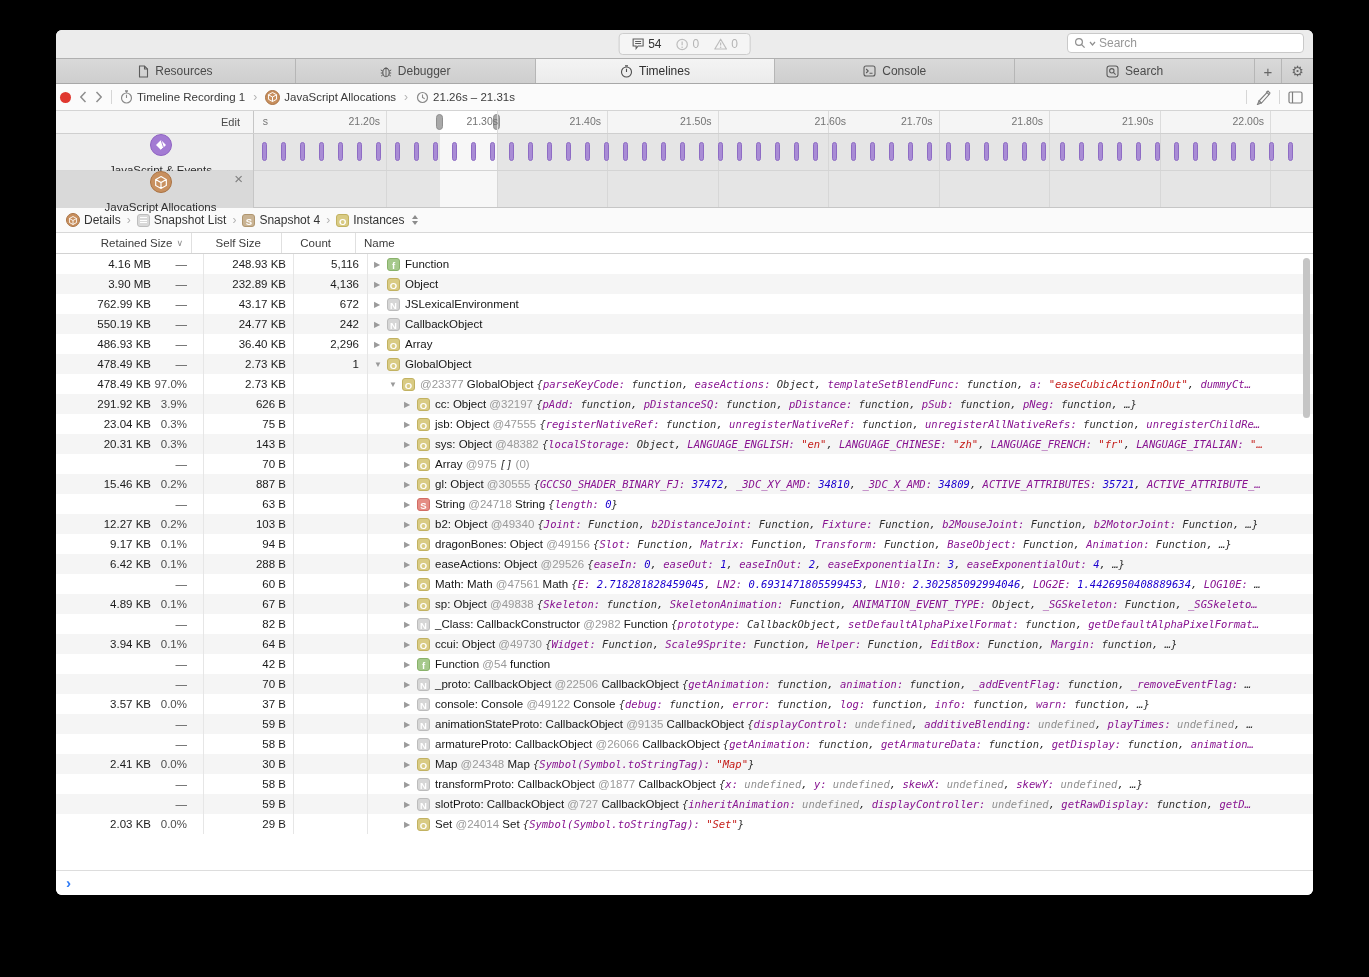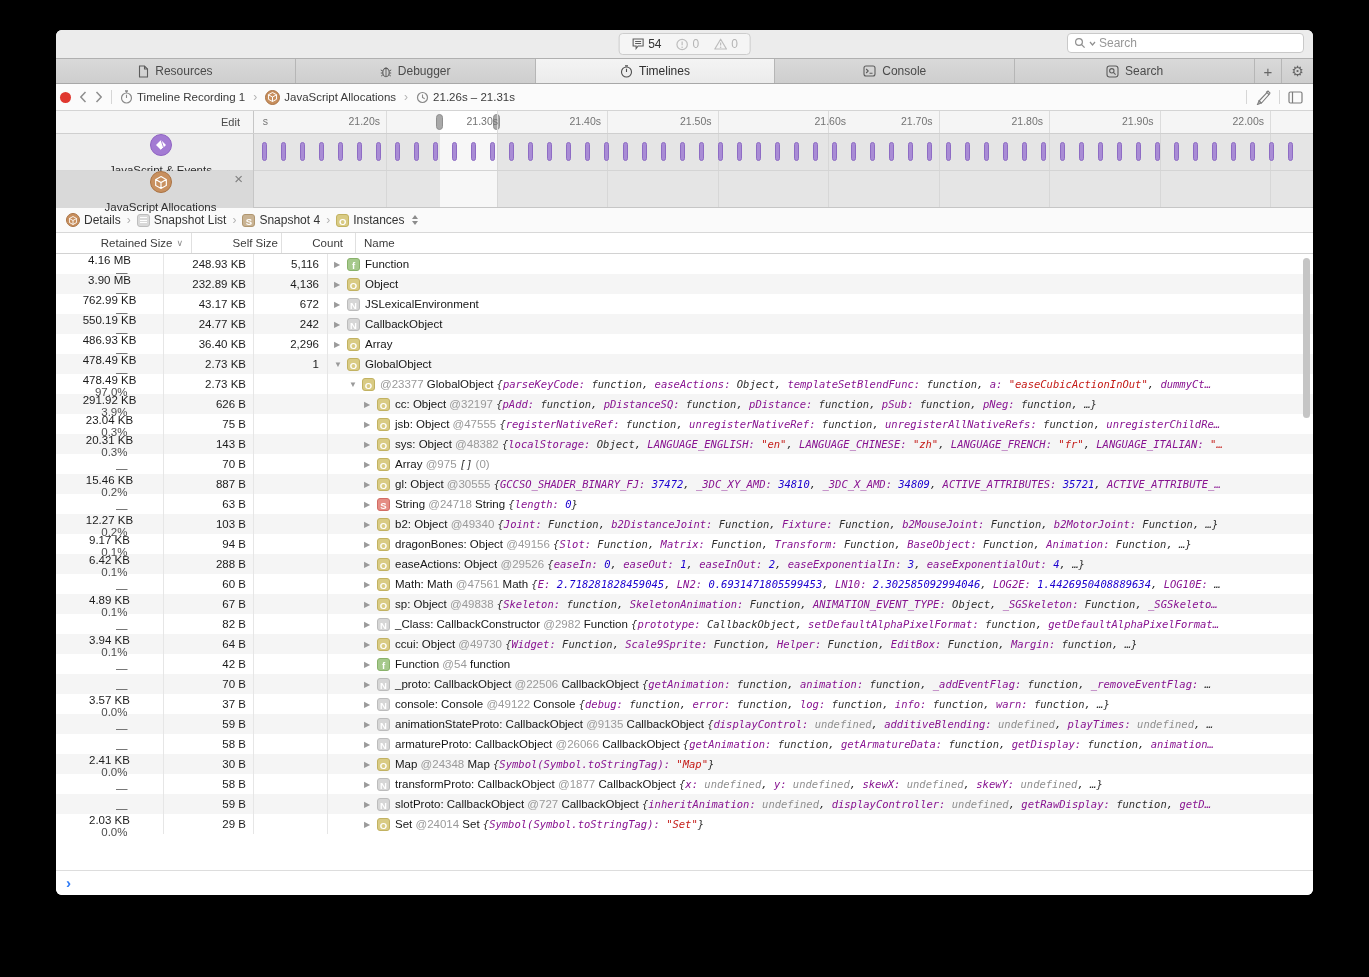--- a/index.html
+++ b/index.html
@@ -68,29 +68,29 @@
   .listicon i{display:block;height:1px;background:#fff;}
   .stepper{display:flex;flex-direction:column;gap:2px;margin-left:3px;}
   .stepper b{width:0;height:0;border-left:3.5px solid transparent;border-right:3.5px solid transparent;}
   .stepper .up{border-bottom:4px solid #8c8c8c;}
   .stepper .dn{border-top:4px solid #8c8c8c;}
   
   .tablearea{flex:1;position:relative;background:#fff;overflow:hidden;display:flex;flex-direction:column;}
   .thead{height:21px;flex:none;display:flex;border-bottom:1px solid #d2d2d2;box-sizing:border-box;font-size:11.5px;color:#3c3c3c;background:#fff;}
   .hc{display:flex;align-items:center;box-sizing:border-box;border-right:1px solid #e0e0e0;}
   .hc.ret{width:136px;justify-content:flex-end;padding-right:8px;gap:4px;}
-  .hc.self{width:90px;justify-content:flex-end;padding-right:3px;text-align:right;}
-  .hc.count{width:74px;justify-content:flex-end;padding-right:12px;text-align:center;}
+  .hc.self{width:90px;justify-content:flex-end;padding-right:20px;text-align:right;}
+  .hc.count{width:74px;justify-content:flex-end;padding-right:24px;text-align:center;}
   .hc.name{flex:1;padding-left:8px;border-right:none;}
   .sortcaret{color:#8a8a8a;font-size:9px;}
   .rows{flex:none;}
   .trow{height:20px;display:flex;font-size:11.5px;color:#1c1c1c;}
   .trow.even{background:#f5f5f5;}
   .cell{box-sizing:border-box;border-right:1px solid #e6e6e6;display:flex;align-items:center;}
-  .c-ret{width:108px;padding-right:0;flex-direction:column;}
+  .c-ret{width:148px;padding-right:16px;}
   .c-ret .size{flex:1;text-align:right;}
   .c-ret .pct{width:36px;text-align:right;color:#4d4d4d;}
   .c-self{width:90px;justify-content:flex-end;padding-right:7px;}
   .c-count{width:74px;justify-content:flex-end;padding-right:8px;}
   .c-name{flex:1;border-right:none;overflow:hidden;white-space:pre;display:flex;align-items:center;}
   .disc{width:13px;flex:none;font-size:8px;color:#9a9a9a;text-align:left;}
   .c-name .badge{margin-right:5px;}
   .sg-k,.sg-c{color:#161616;}
   .sg-i,.sg-g{color:#999;}
   .mono{font-family:"DejaVu Sans Mono",monospace;font-style:italic;font-size:10.5px;}

